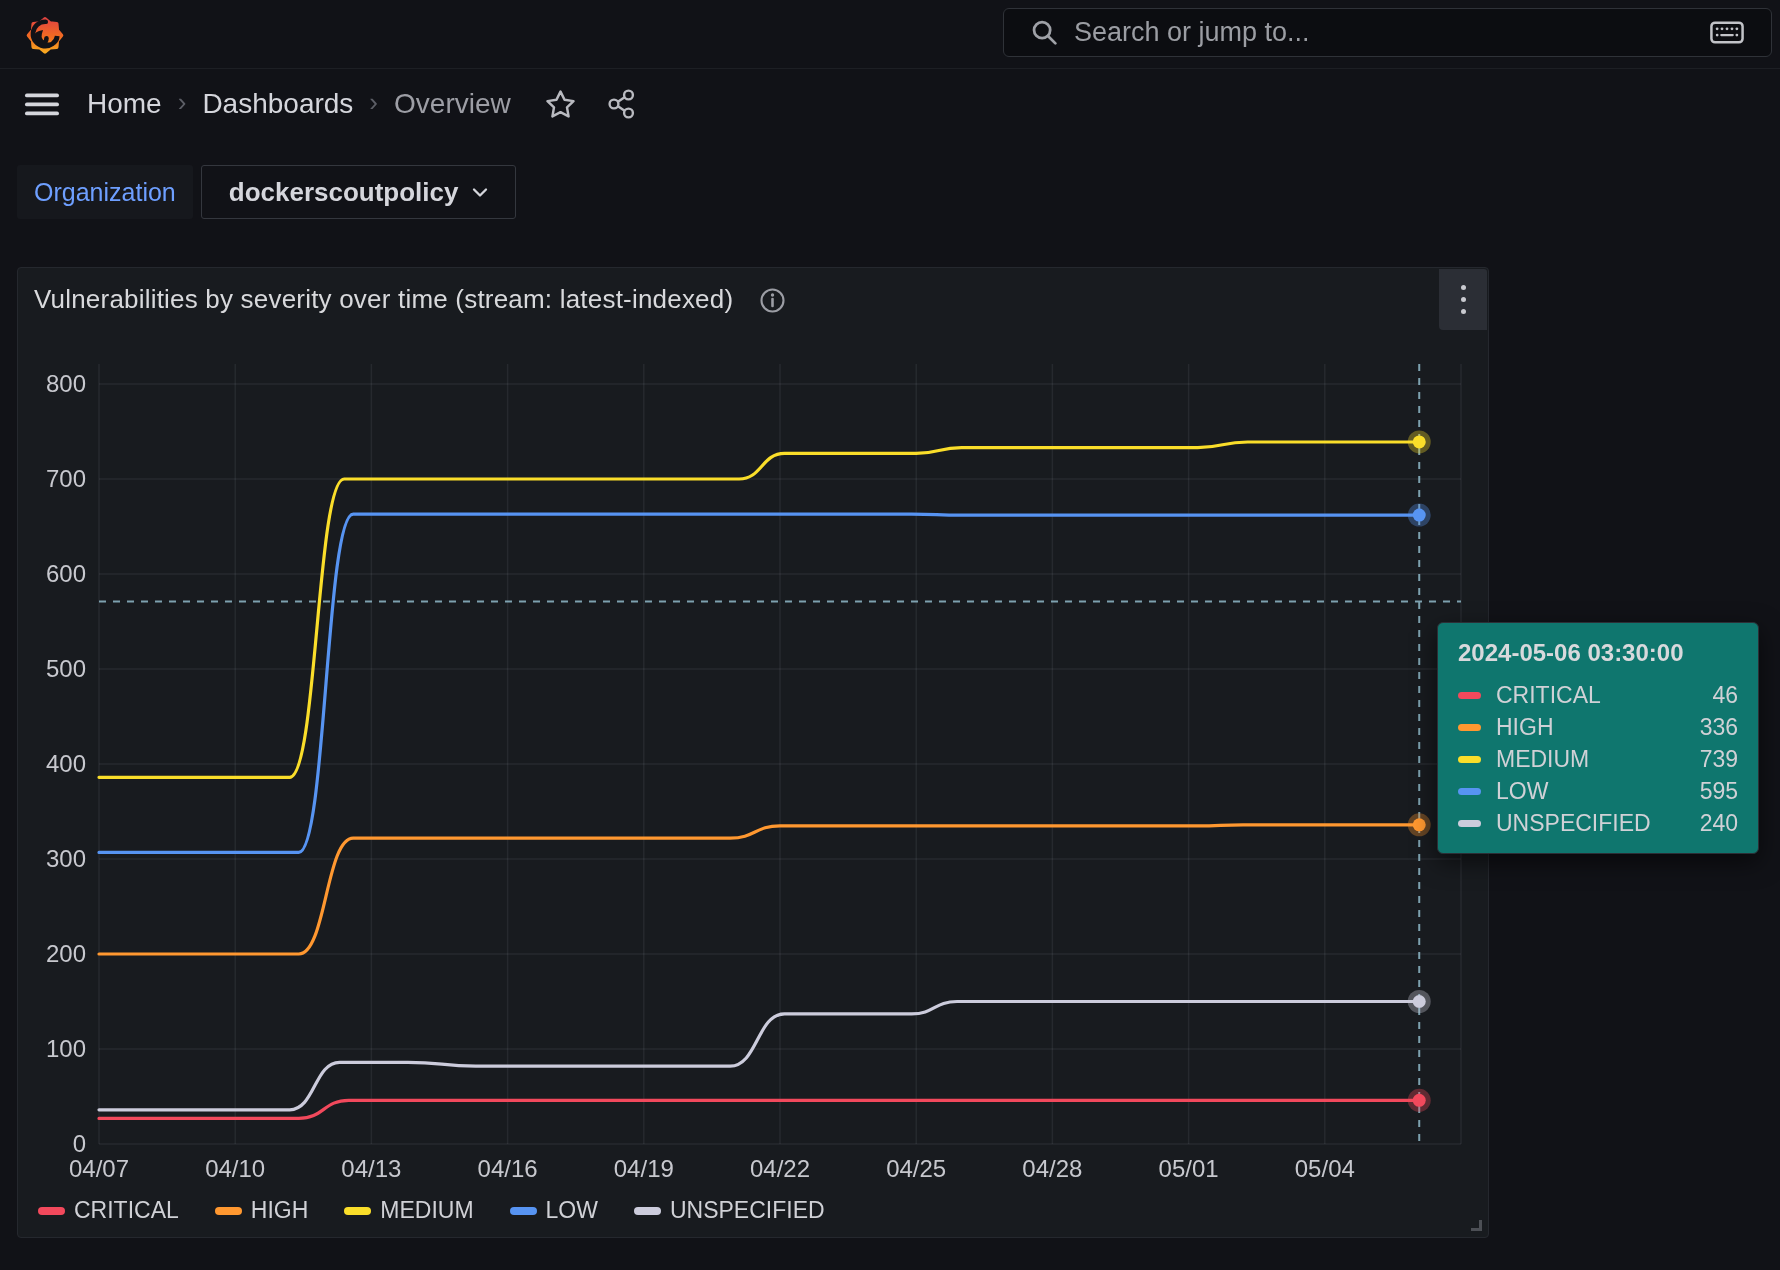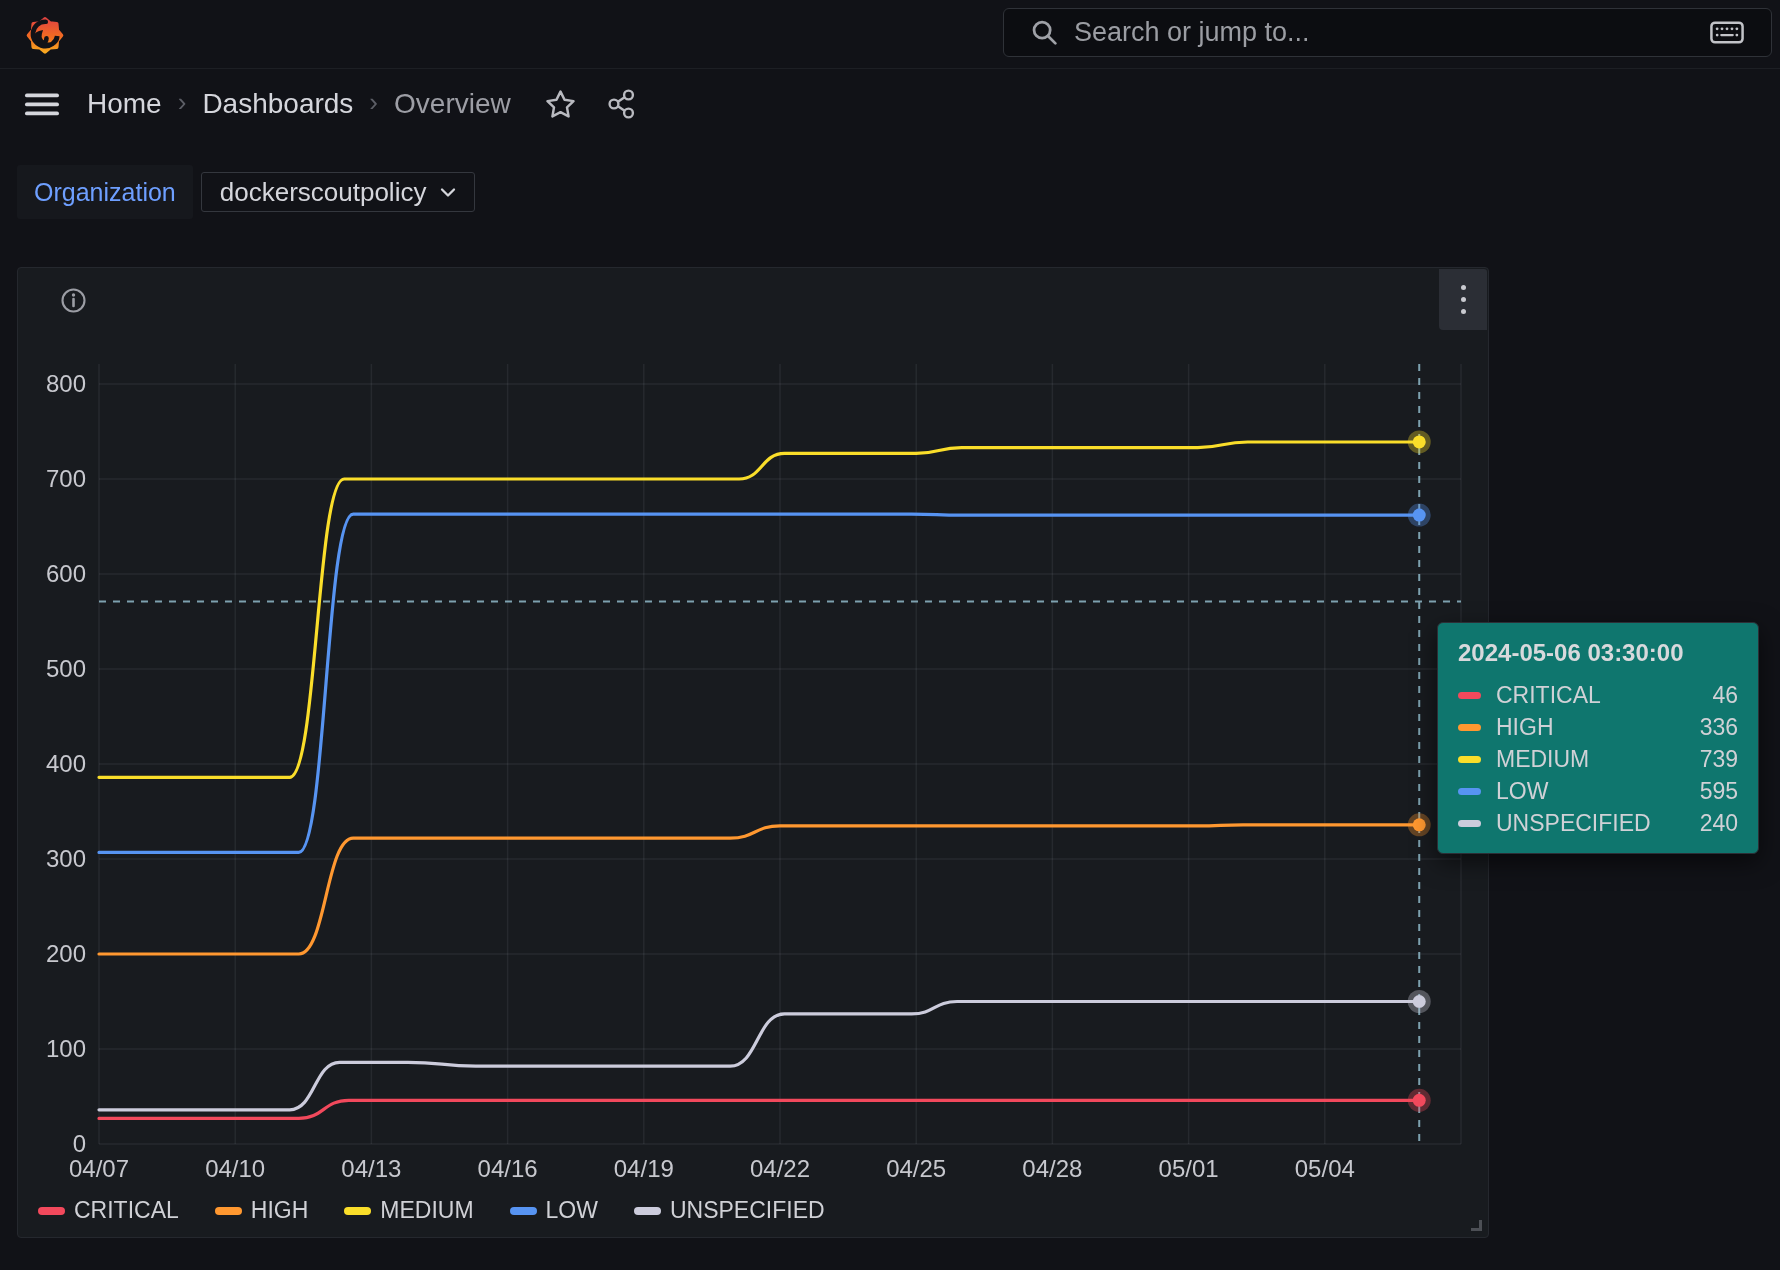--- a/index.html
+++ b/index.html
@@ -18,21 +18,21 @@
   .crumbs { display:flex; align-items:center; margin-left:27px; }
   .crumb { font-size:28px; color:#d5d6dc; cursor:pointer; white-space:nowrap; }
   .crumb.current { color:#9d9ea5; cursor:default; }
   .crumb-sep { color:#5c5e66; font-size:26px; margin:0 16px; transform:translateY(-2px); }
   .crumb-action { margin-left:30px; cursor:pointer; }
 
   
   .filter-row { position:absolute; left:17px; top:165px; display:flex; align-items:flex-end; }
   .var-group { display:flex; align-items:center; margin-right:28px; }
   .var-label { height:54px; display:flex; align-items:center; padding:0 17px; background:#16181d; border-radius:3px; color:#6e9fff; font-size:25px; font-weight:500; }
-  .var-value { height:40px; display:flex; align-items:center; gap:14px; padding:0 18px; margin-left:8px; background:#111217; border:1px solid #34373e; border-radius:3px; color:#d5d6dc; font-size:26px; cursor:pointer; }
+  .var-value { height:54px; display:flex; align-items:center; gap:14px; padding:0 27px; margin-left:8px; background:#111217; border:1px solid #34373e; border-radius:3px; color:#d5d6dc; font-size:26px; cursor:pointer;font-weight:bold; }
 
   
   .panel { position:absolute; left:17px; top:267px; width:1472px; height:971px; background:#181b1f; border:1px solid #25282e; border-radius:4px; }
   .panel-header { position:absolute; left:0; top:0; width:100%; height:62px; display:flex; align-items:center; padding-left:16px; }
   .panel-title { font-size:26px; font-weight:500; color:#d8d9dc; letter-spacing:.2px; white-space:nowrap; }
   .title-info { margin-left:26px; margin-top:2px; }
   .kebab-btn { position:absolute; right:1px; top:1px; width:48px; height:61px; background:#2b2e35; border-radius:0 3px 0 4px; display:flex; flex-direction:column; align-items:center; justify-content:center; gap:7px; cursor:pointer; }
   .kebab-btn i { width:5px; height:5px; border-radius:50%; background:#c9cad0; }
 
   .chart-svg { position:absolute; left:0; top:63px; }
@@ -133,20 +133,21 @@
         <svg width="16" height="11" viewBox="0 0 16 11">
             <polyline points="2,2.5 8,8.5 14,2.5" fill="none" stroke="#d5d6dc" stroke-width="2.3" stroke-linecap="round" stroke-linejoin="round"></polyline>
           </svg>
       </span>
     </div>
   </div>
 </div>
 
 <div class="panel">
   <div class="panel-header">
+    <span class="panel-title">Vulnerabilities by severity over time (stream: latest-indexed)</span>
     <span class="icon title-info">
       <svg width="27" height="27" viewBox="0 0 27 27">
         <circle cx="13.5" cy="13.5" r="11" fill="none" stroke="#9b9da4" stroke-width="2.1"></circle>
         <line x1="13.5" y1="12" x2="13.5" y2="19" stroke="#9b9da4" stroke-width="2.6" stroke-linecap="round"></line>
         <circle cx="13.5" cy="8" r="1.7" fill="#9b9da4"></circle>
       </svg>
     </span>
   </div>
   <div class="kebab-btn">
       <i></i>

